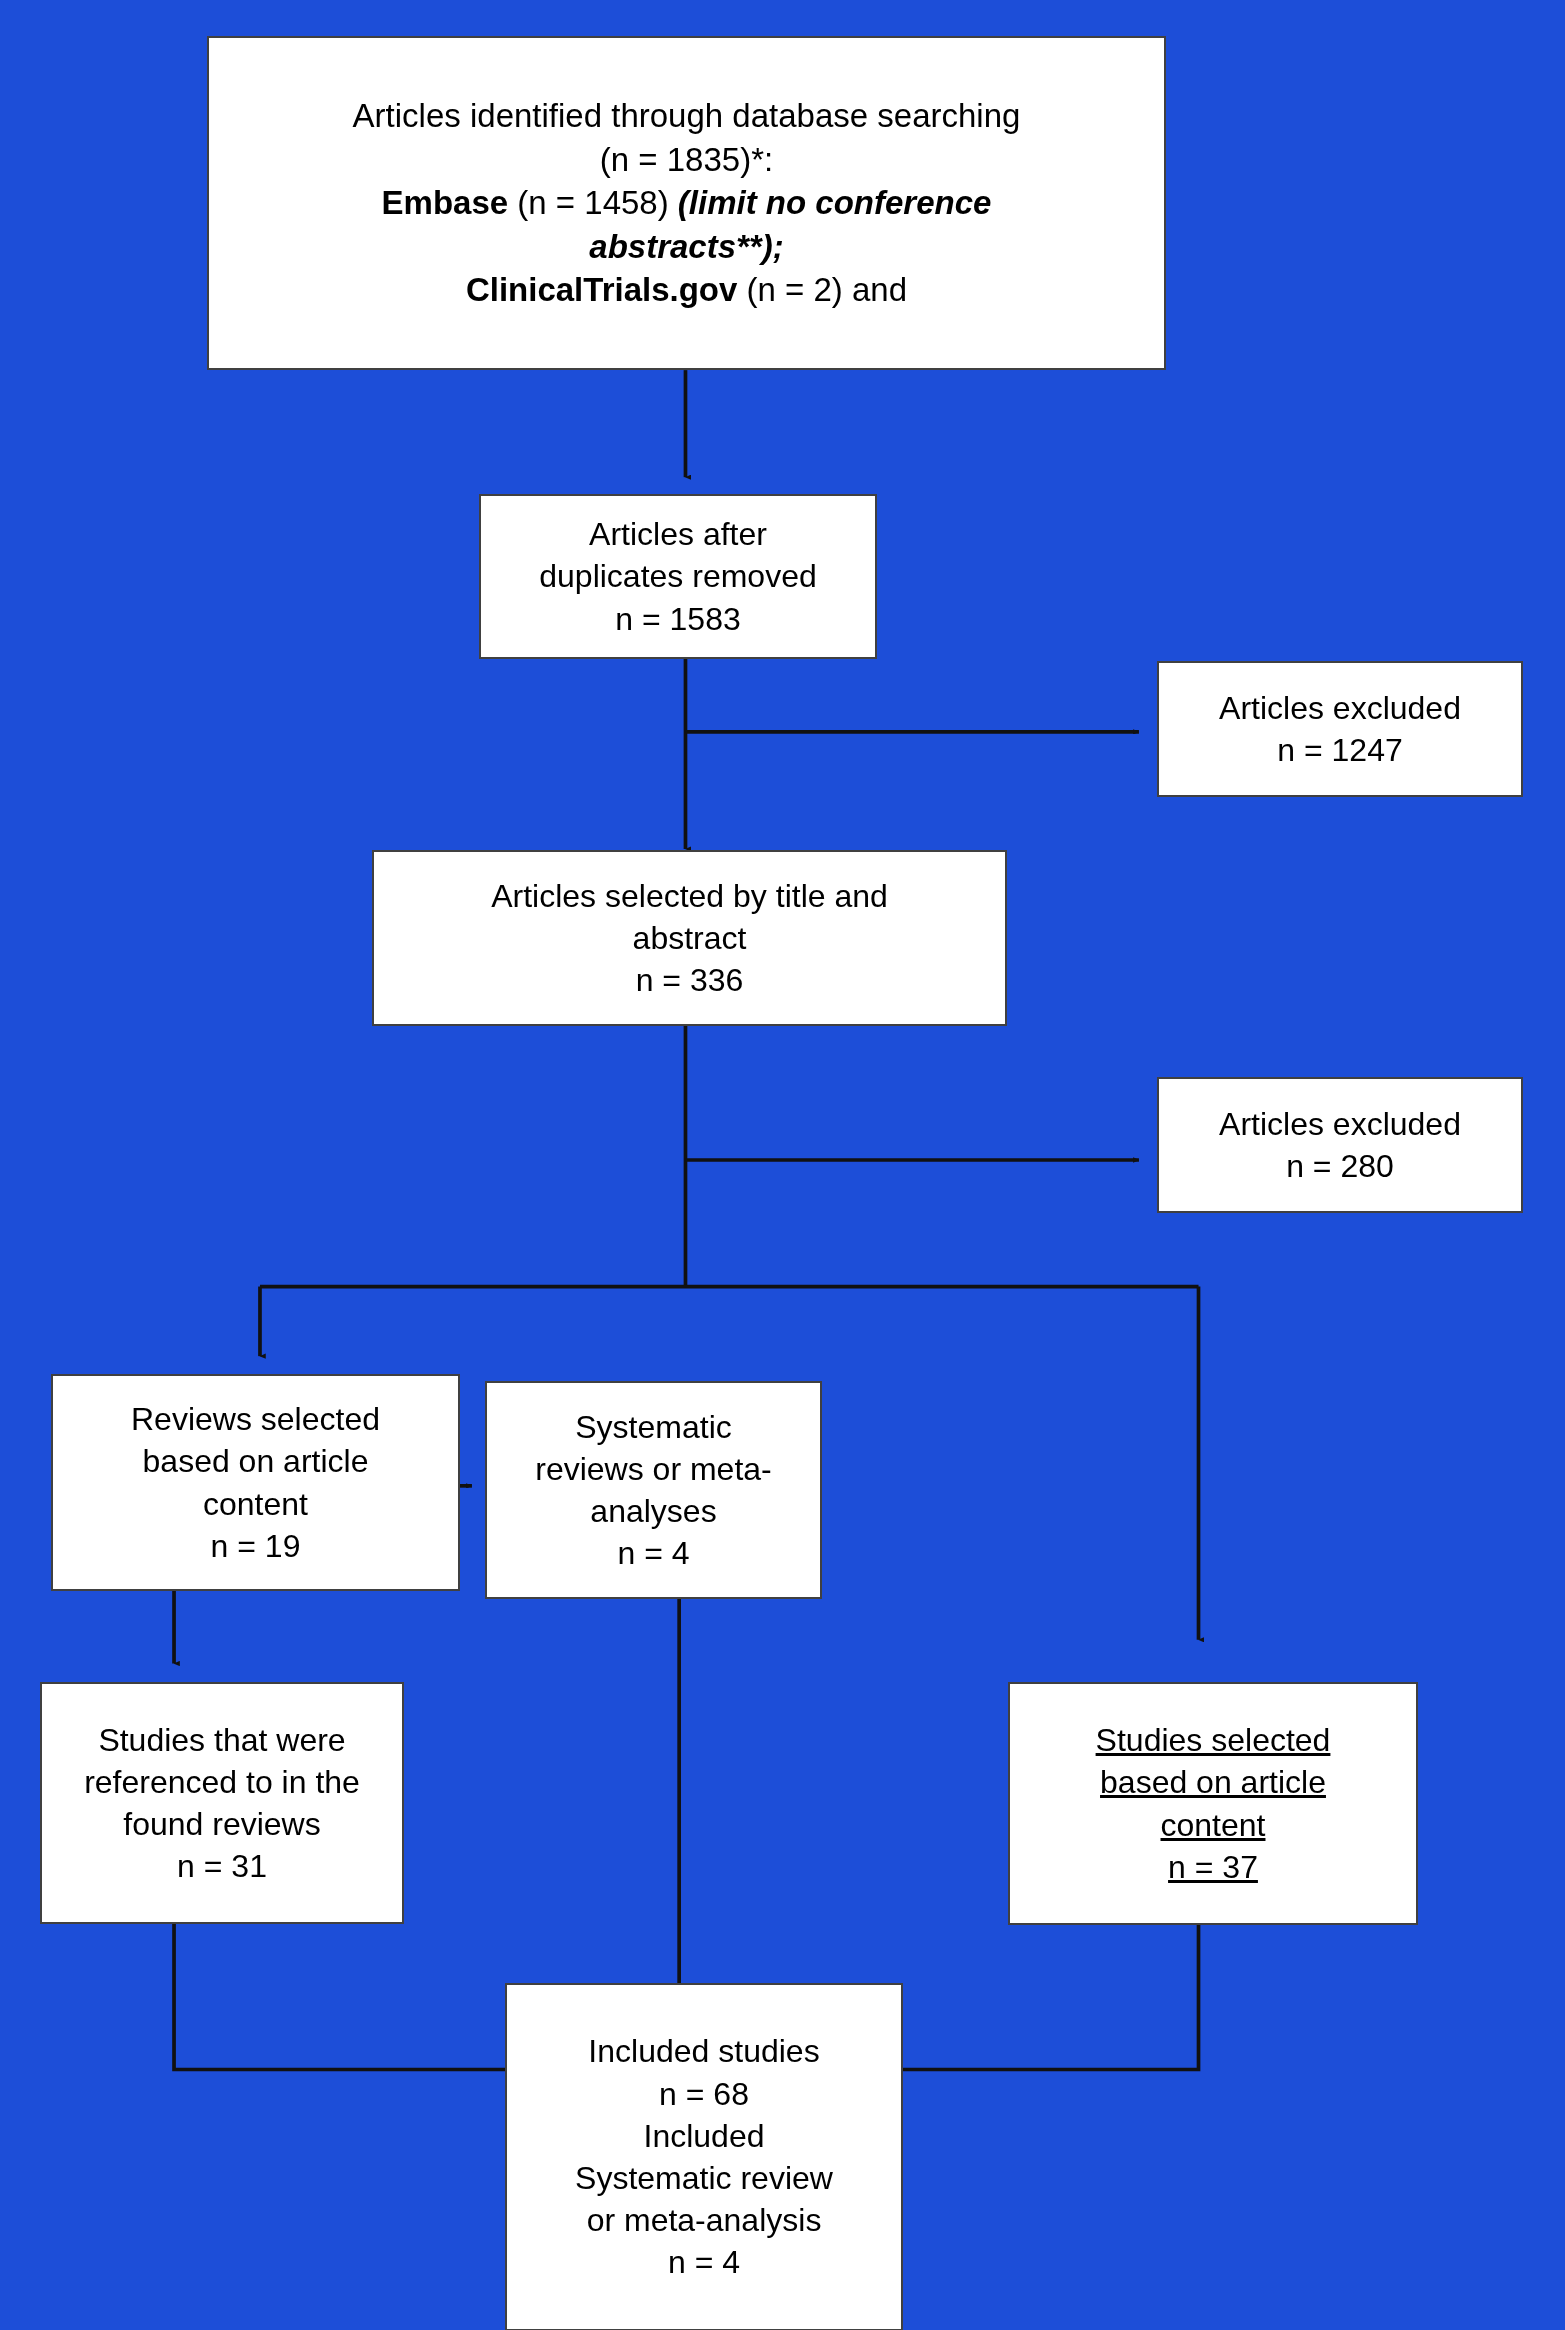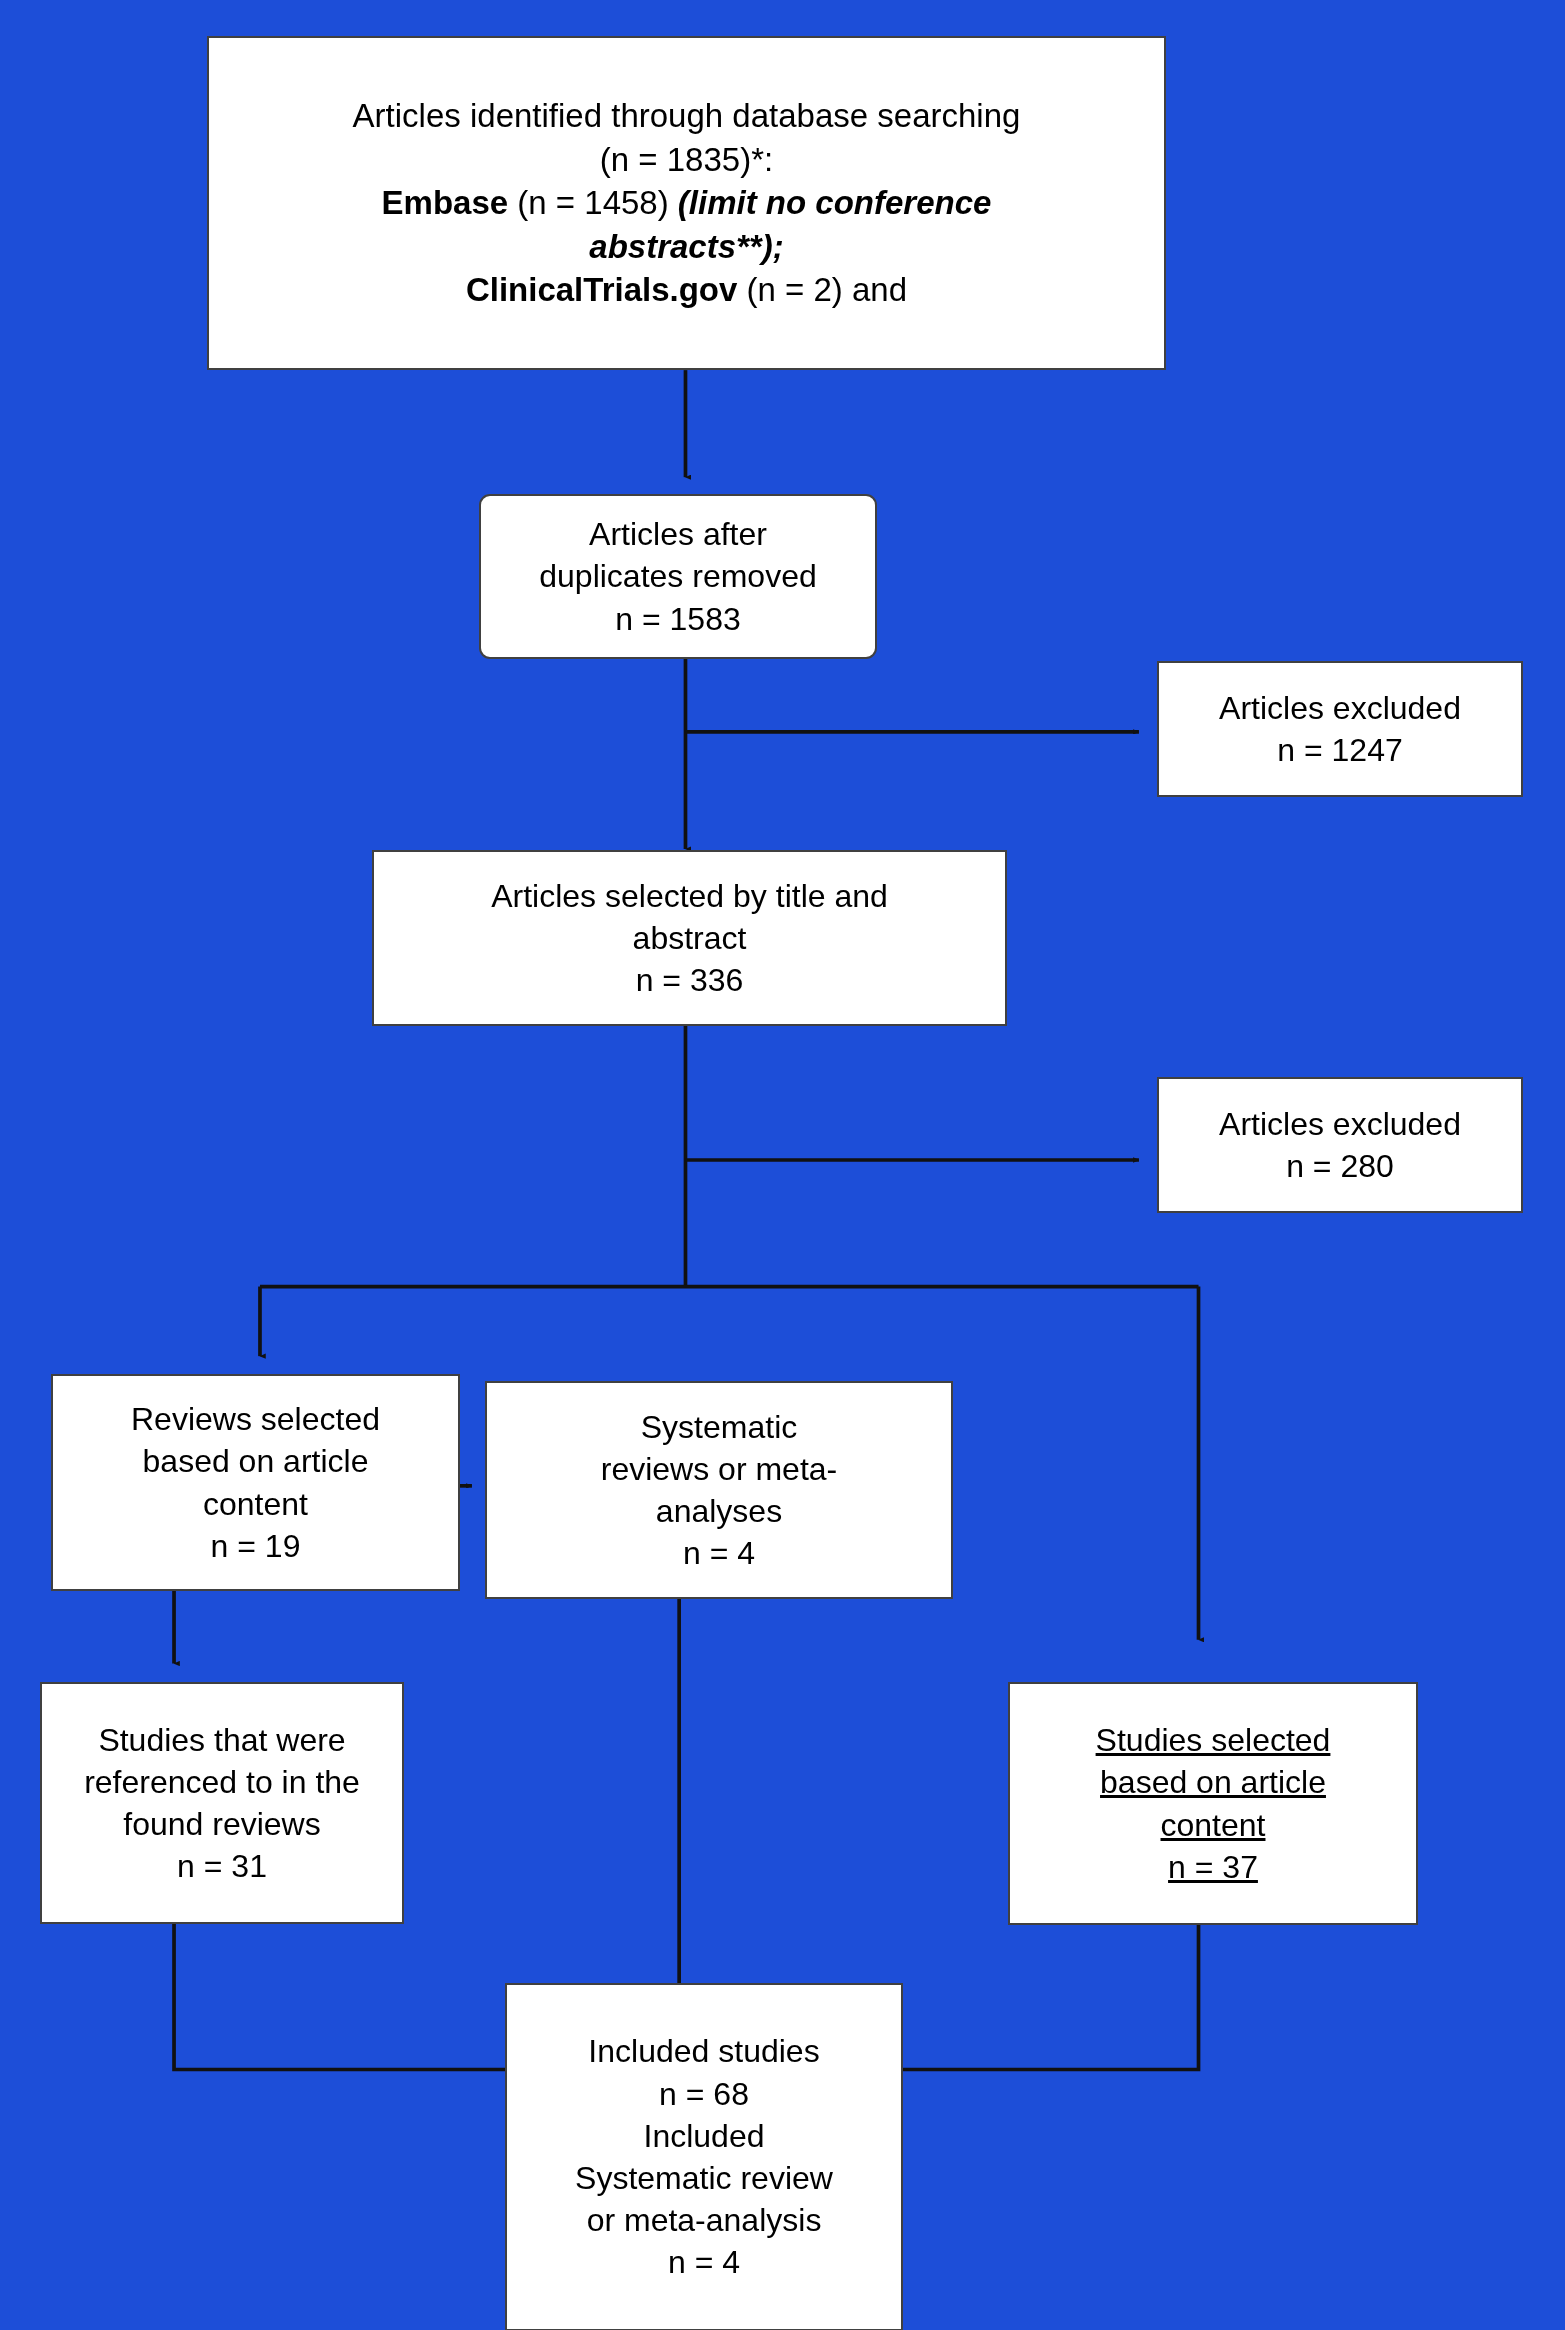--- a/index.html
+++ b/index.html
@@ -98,21 +98,21 @@
   </svg>
 
   <div class="node-box" style="left:207px; top:36px; width:959px; height:334px; font-size:33px;">
     <span class="line">Articles identified through database searching</span>
     <span class="line">(n = 1835)*:</span>
     <span class="line nowrapline"><span class="b">Embase</span><span> (n = 1458) </span><span class="i">(limit no conference</span></span>
     <span class="line i">abstracts**);</span>
     <span class="line nowrapline"><span class="b">ClinicalTrials.gov</span><span> (n = 2) and</span></span>
   </div>
 
-  <div class="node-box" style="left:479px; top:494px; width:398px; height:165px;border-radius:11px;">
+  <div class="node-box" style="left:479px; top:494px; width:398px; height:165px;">
     <span class="line">Articles after</span>
     <span class="line">duplicates removed</span>
     <span class="line">n = 1583</span>
   </div>
 
   <div class="node-box" style="left:1157px; top:661px; width:366px; height:136px;">
     <span class="line">Articles excluded</span>
     <span class="line">n = 1247</span>
   </div>
 
@@ -127,21 +127,21 @@
     <span class="line">n = 280</span>
   </div>
 
   <div class="node-box" style="left:40px; top:1374px; width:409px; height:217px;margin-left:11px;">
     <span class="line">Reviews selected</span>
     <span class="line">based on article</span>
     <span class="line">content</span>
     <span class="line">n = 19</span>
   </div>
 
-  <div class="node-box" style="left:485px; top:1381px; width:468px; height:218px;">
+  <div class="node-box" style="left:485px; top:1381px; width:337px; height:218px;">
     <span class="line">Systematic</span>
     <span class="line">reviews or meta-</span>
     <span class="line">analyses</span>
     <span class="line">n = 4</span>
   </div>
 
   <div class="node-box" style="left:40px; top:1682px; width:364px; height:242px;">
     <span class="line">Studies that were</span>
     <span class="line">referenced to in the</span>
     <span class="line">found reviews</span>

